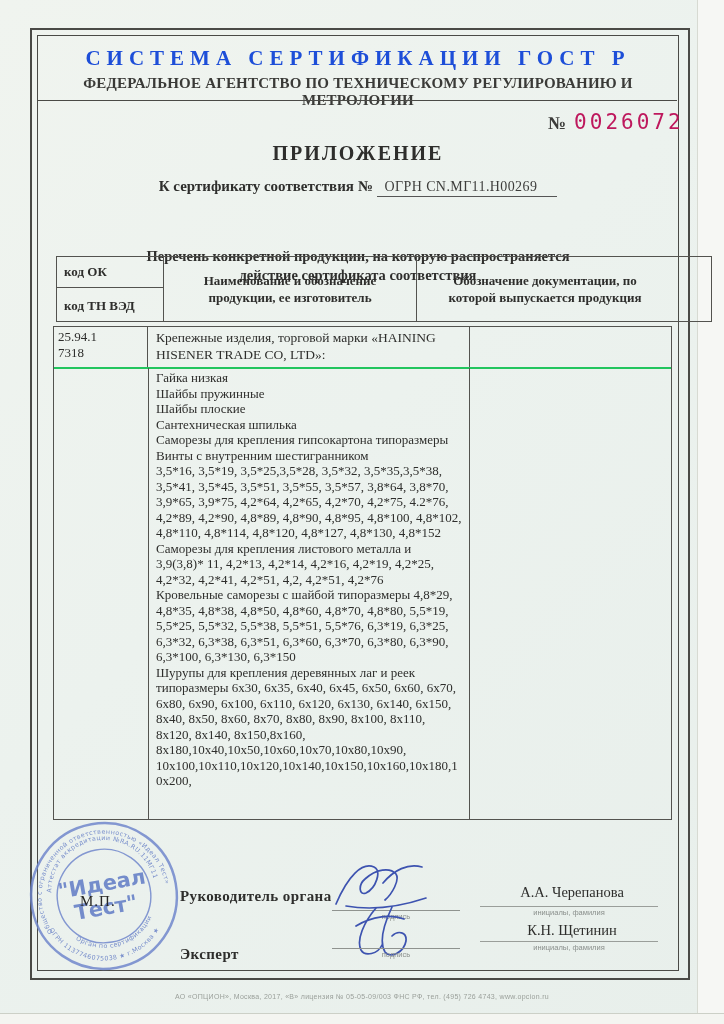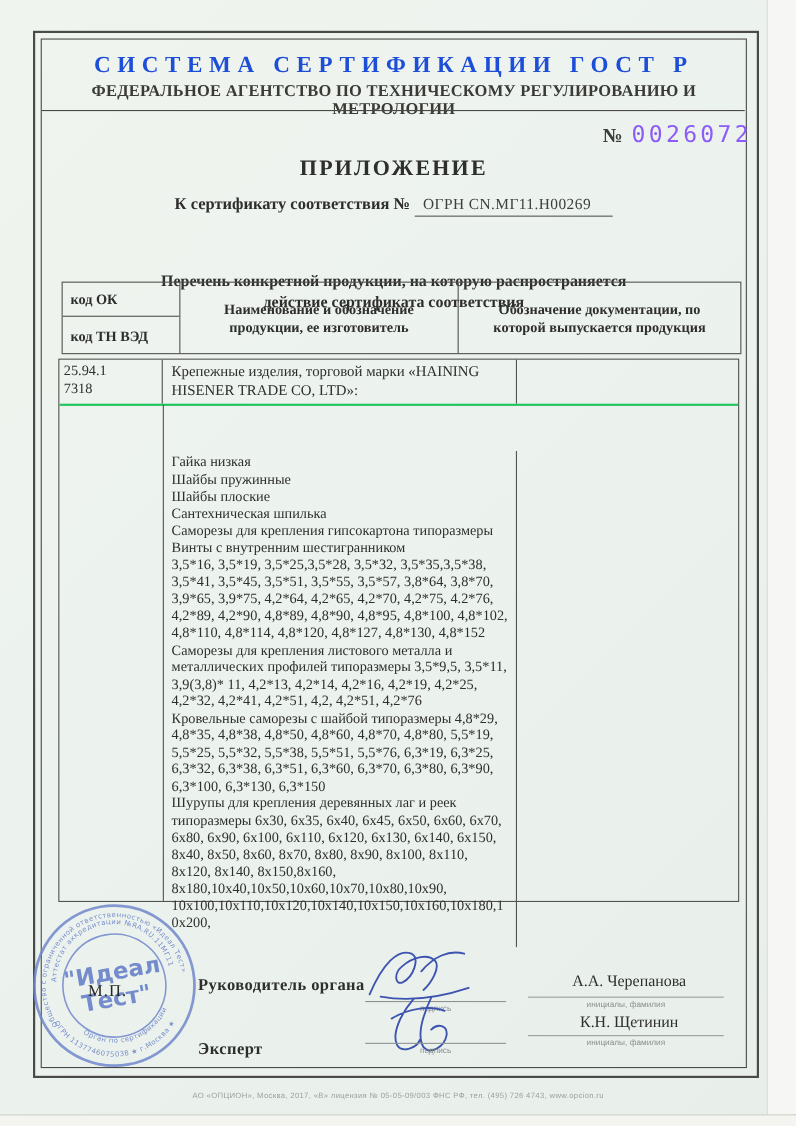--- a/index.html
+++ b/index.html
@@ -17,29 +17,29 @@
   .frame-inner{position:absolute;left:37px;top:35px;width:640px;height:934px;
     border:1px solid #4a4a46;}
   .abs{position:absolute;}
   .ctr{left:38px;width:640px;text-align:center;}
   .sys-title{top:46px;font-size:21px;font-weight:bold;letter-spacing:6px;color:#1d4ed8;}
   .agency-title{top:75px;font-size:15px;font-weight:bold;letter-spacing:.2px;color:#3a3a37;}
   .header-rule{top:100px;left:38px;width:639px;border-top:1.5px solid #4a4a46;height:0;}
   .form-number{top:110px;left:548px;white-space:nowrap;}
   .form-number .num-sign{font-size:18px;font-weight:bold;color:#3c3c3a;}
   .form-number .num-digits{font-family:"DejaVu Sans Mono",monospace;font-size:21px;
-    color:#8b5cf6;letter-spacing:3px;margin-left:8px;}
+    color:#be185d;letter-spacing:3px;margin-left:8px;}
   .doc-title{top:142px;font-size:20px;font-weight:bold;letter-spacing:2px;}
   .cert-row{top:178px;font-size:15px;}
   .cert-label{font-weight:bold;}
   .cert-value{display:inline-block;border-bottom:1px solid #555;
     padding:0 20px 1px 8px;font-size:14px;color:#3e3e3c;letter-spacing:.4px;}
   .subtitle{top:208px;font-size:14.5px;font-weight:bold;line-height:19px;margin-top:39px;}
   
-  .htable{left:56px;top:256px;width:616px;height:64px;border:1px solid #53534f;}
+  .htable{left:56px;top:256px;width:616px;height:64px;border:1px solid #53534f;padding-left:38px;}
   .htable .c1{position:absolute;left:0;top:0;width:106px;height:100%;border-right:1px solid #53534f;}
   .htable .c1a{position:absolute;left:0;top:0;width:100%;height:31px;border-bottom:1px solid #53534f;
     font-size:13px;font-weight:600;padding:7px 0 0 7px;box-sizing:border-box;}
   .htable .c1b{position:absolute;left:0;top:32px;width:100%;height:32px;
     font-size:13px;font-weight:600;padding:9px 0 0 7px;box-sizing:border-box;}
   .htable .c2{position:absolute;left:107px;top:0;width:252px;height:100%;border-right:1px solid #53534f;
     display:flex;align-items:center;justify-content:center;}
   .htable .c3{position:absolute;left:360px;top:0;width:256px;height:100%;
     display:flex;align-items:center;justify-content:center;}
   .hcell-text{font-size:13px;font-weight:600;text-align:center;line-height:17px;width:86%;}
@@ -47,21 +47,21 @@
   .btable{left:53px;top:326px;width:617px;height:492px;border:1px solid #53534f;}
   .btable .r1{position:absolute;left:0;top:0;width:100%;height:40px;border-bottom:2px solid #22c55e;}
   .btable .r2{position:absolute;left:0;top:41px;width:100%;height:451px;}
   .cell-codes{position:absolute;left:0;top:0;width:94px;height:100%;border-right:1px solid #53534f;
     font-size:13px;line-height:16px;padding:2px 0 0 4px;box-sizing:border-box;}
   .cell-title{position:absolute;left:95px;top:0;width:321px;height:100%;border-right:1px solid #53534f;
     font-size:13.5px;line-height:17px;padding:2px 4px 0 7px;box-sizing:border-box;}
   .cell-doc{position:absolute;left:417px;top:0;width:200px;height:100%;}
   .cell-empty1{position:absolute;left:0;top:0;width:94px;height:100%;border-right:1px solid #53534f;}
   .cell-products{position:absolute;left:95px;top:0;width:321px;height:100%;border-right:1px solid #53534f;
-    font-size:13px;line-height:15.5px;padding:2px 2px 0 7px;box-sizing:border-box;white-space:nowrap;margin-top:42px;}
+    font-size:13px;line-height:15.5px;padding:2px 2px 0 7px;box-sizing:border-box;white-space:nowrap;}
   
   .stamp{left:26px;top:818px;width:156px;height:156px;opacity:.82;transform:rotate(-10deg);}
   .mp-label{left:80px;top:893px;font-size:15px;color:#262624;letter-spacing:1px;}
   
   .sig-label1{left:180px;top:888px;font-size:15px;font-weight:bold;letter-spacing:.4px;}
   .sig-label2{left:180px;top:930px;font-size:15px;font-weight:bold;letter-spacing:.4px;margin-top:16px;}
   .sig-line1{left:332px;top:910px;width:128px;border-top:1px solid #8f938f;height:0;}
   .sig-line2{left:332px;top:948px;width:128px;border-top:1px solid #8f938f;height:0;}
   .sig-sub{font-family:"Liberation Sans",sans-serif;font-size:7.5px;color:#8a8f8c;text-align:center;}
   .sub1{left:332px;top:912px;width:128px;}
@@ -138,21 +138,20 @@
         <div>Шайбы плоские</div>
         <div>Сантехническая шпилька</div>
         <div>Саморезы для крепления гипсокартона типоразмеры</div>
         <div>Винты с внутренним шестигранником</div>
         <div>3,5*16, 3,5*19, 3,5*25,3,5*28, 3,5*32, 3,5*35,3,5*38,</div>
         <div>3,5*41, 3,5*45, 3,5*51, 3,5*55, 3,5*57, 3,8*64, 3,8*70,</div>
         <div>3,9*65, 3,9*75, 4,2*64, 4,2*65, 4,2*70, 4,2*75, 4.2*76,</div>
         <div>4,2*89, 4,2*90, 4,8*89, 4,8*90, 4,8*95, 4,8*100, 4,8*102,</div>
         <div>4,8*110, 4,8*114, 4,8*120, 4,8*127, 4,8*130, 4,8*152</div>
         <div>Саморезы для крепления листового металла и</div>
-        <div>металлических профилей типоразмеры 3,5*9,5, 3,5*11,</div>
         <div>3,9(3,8)* 11, 4,2*13, 4,2*14, 4,2*16, 4,2*19, 4,2*25,</div>
         <div>4,2*32, 4,2*41, 4,2*51, 4,2, 4,2*51, 4,2*76</div>
         <div>Кровельные саморезы с шайбой типоразмеры 4,8*29,</div>
         <div>4,8*35, 4,8*38, 4,8*50, 4,8*60, 4,8*70, 4,8*80, 5,5*19,</div>
         <div>5,5*25, 5,5*32, 5,5*38, 5,5*51, 5,5*76, 6,3*19, 6,3*25,</div>
         <div>6,3*32, 6,3*38, 6,3*51, 6,3*60, 6,3*70, 6,3*80, 6,3*90,</div>
         <div>6,3*100, 6,3*130, 6,3*150</div>
         <div>Шурупы для крепления деревянных лаг и реек</div>
         <div>типоразмеры 6х30, 6х35, 6х40, 6х45, 6х50, 6х60, 6х70,</div>
         <div>6х80, 6х90, 6х100, 6х110, 6х120, 6х130, 6х140, 6х150,</div>

